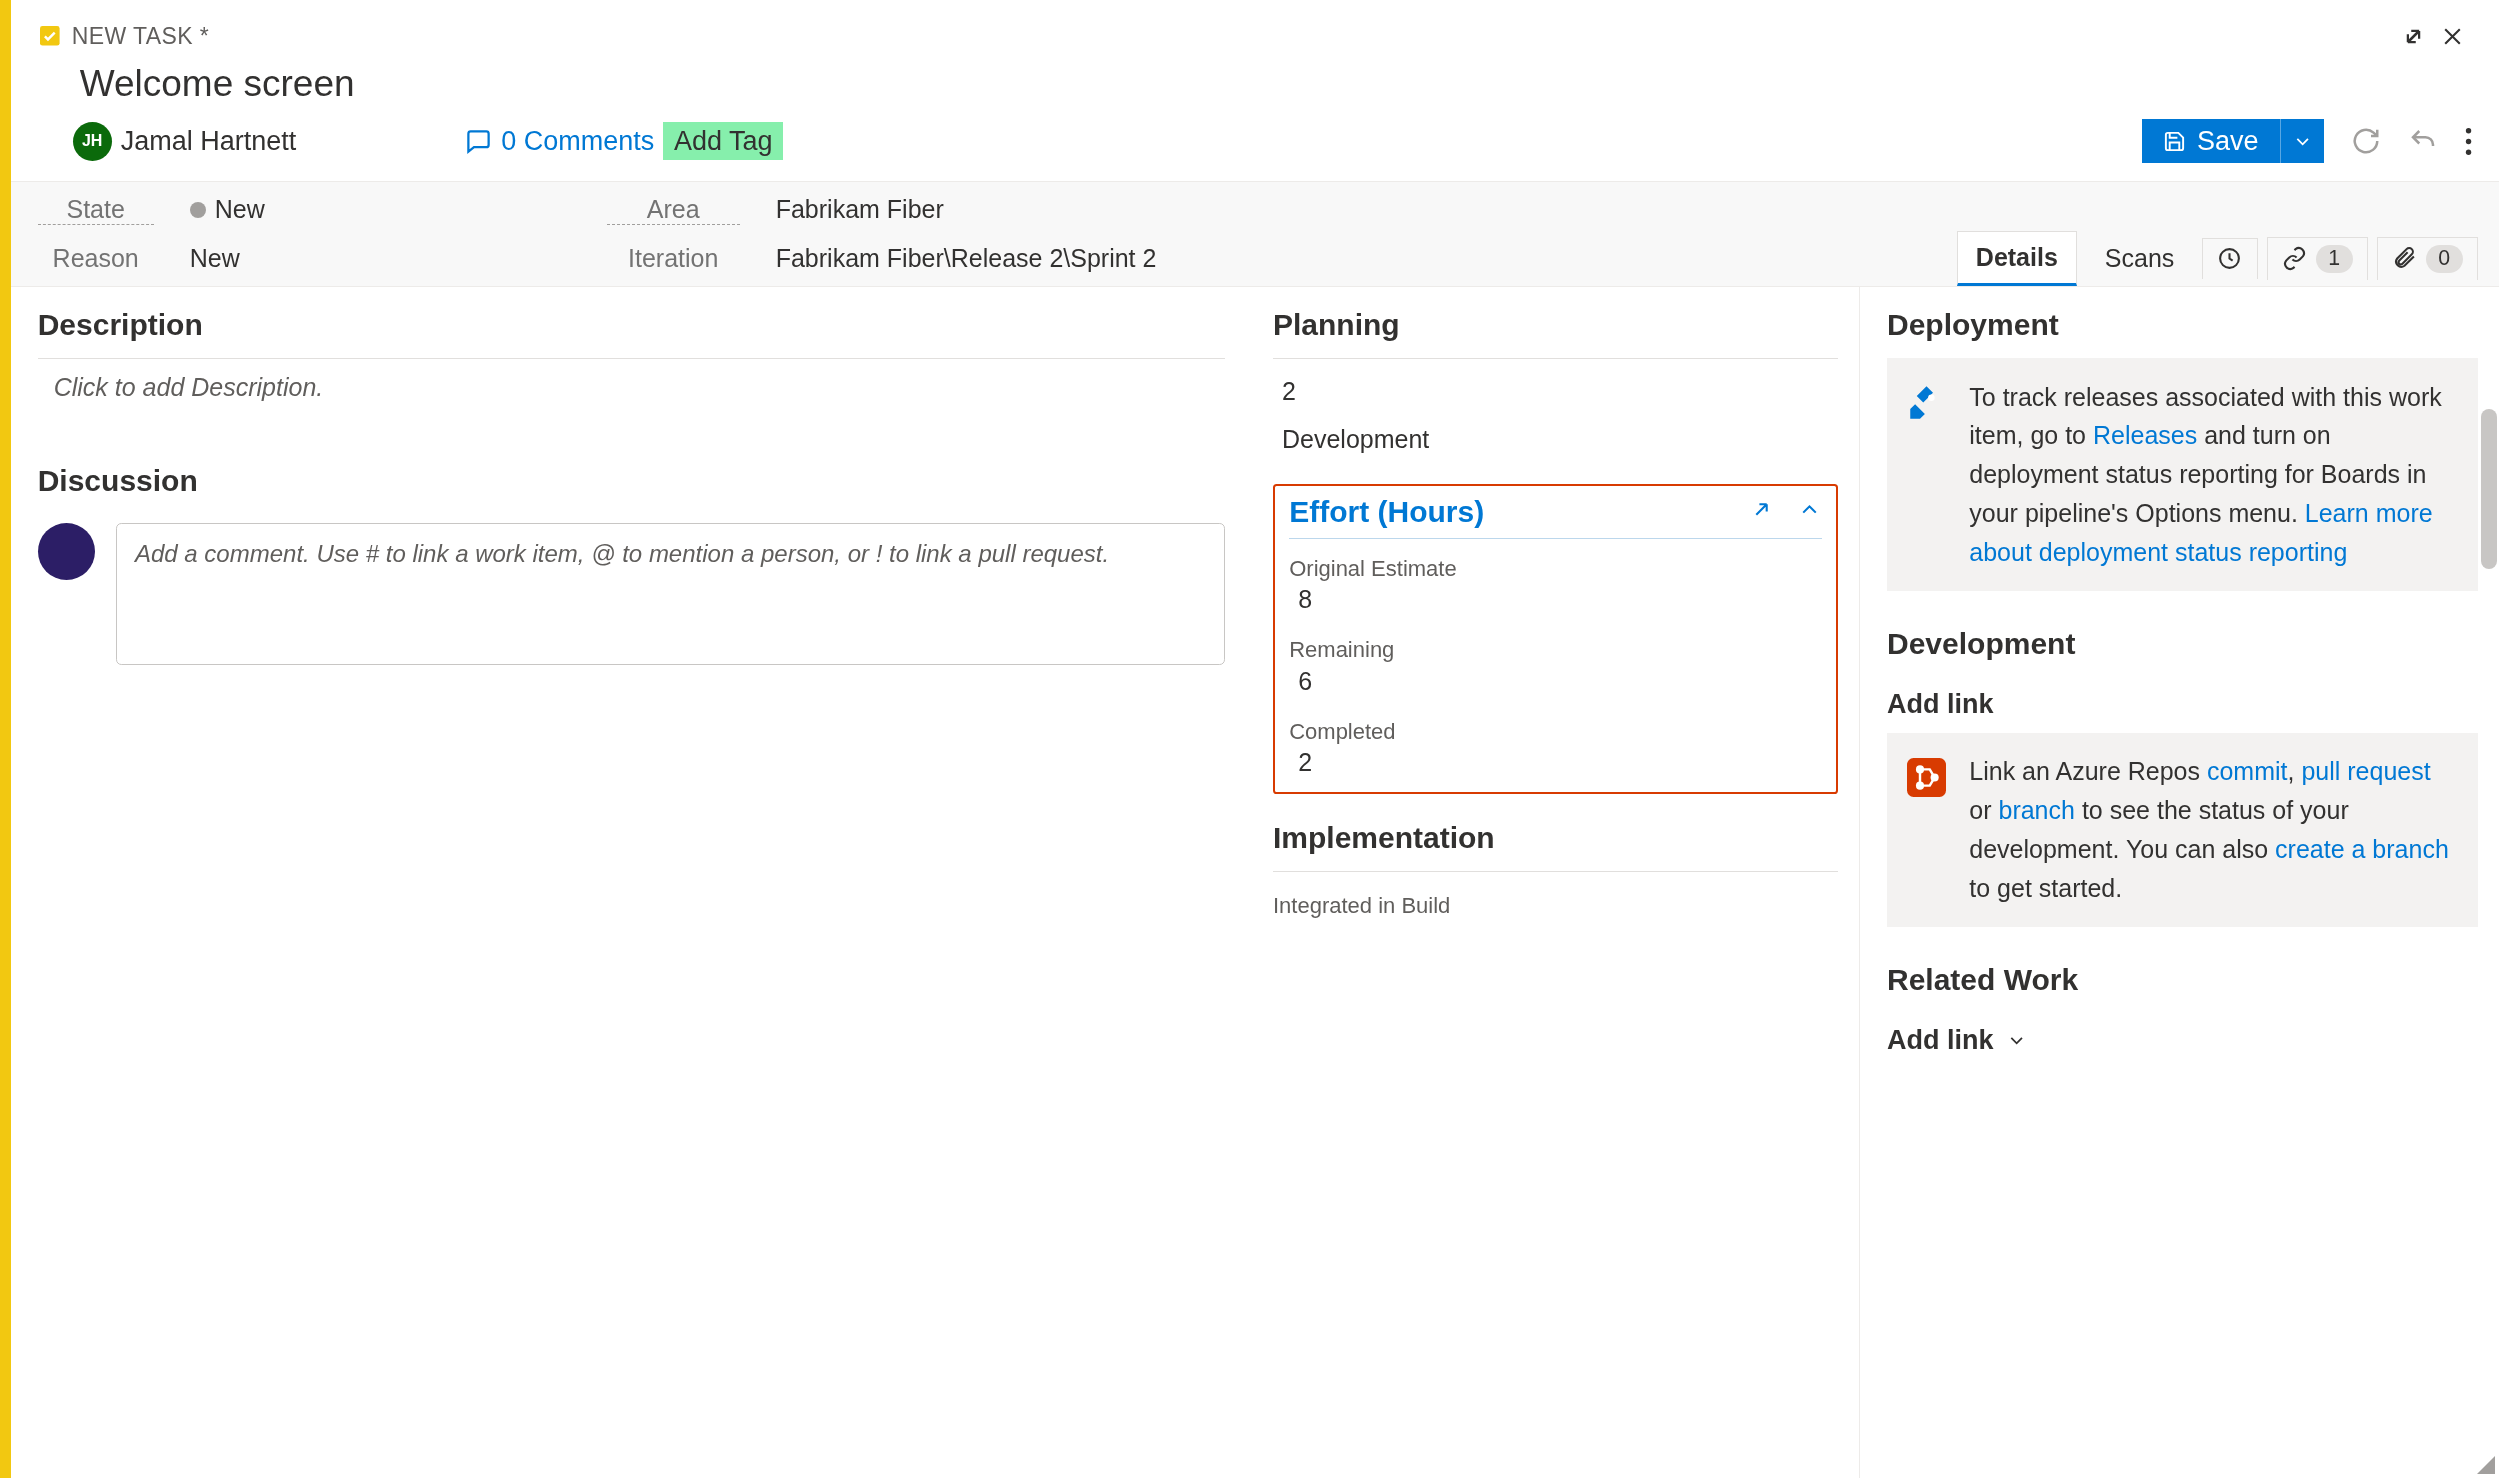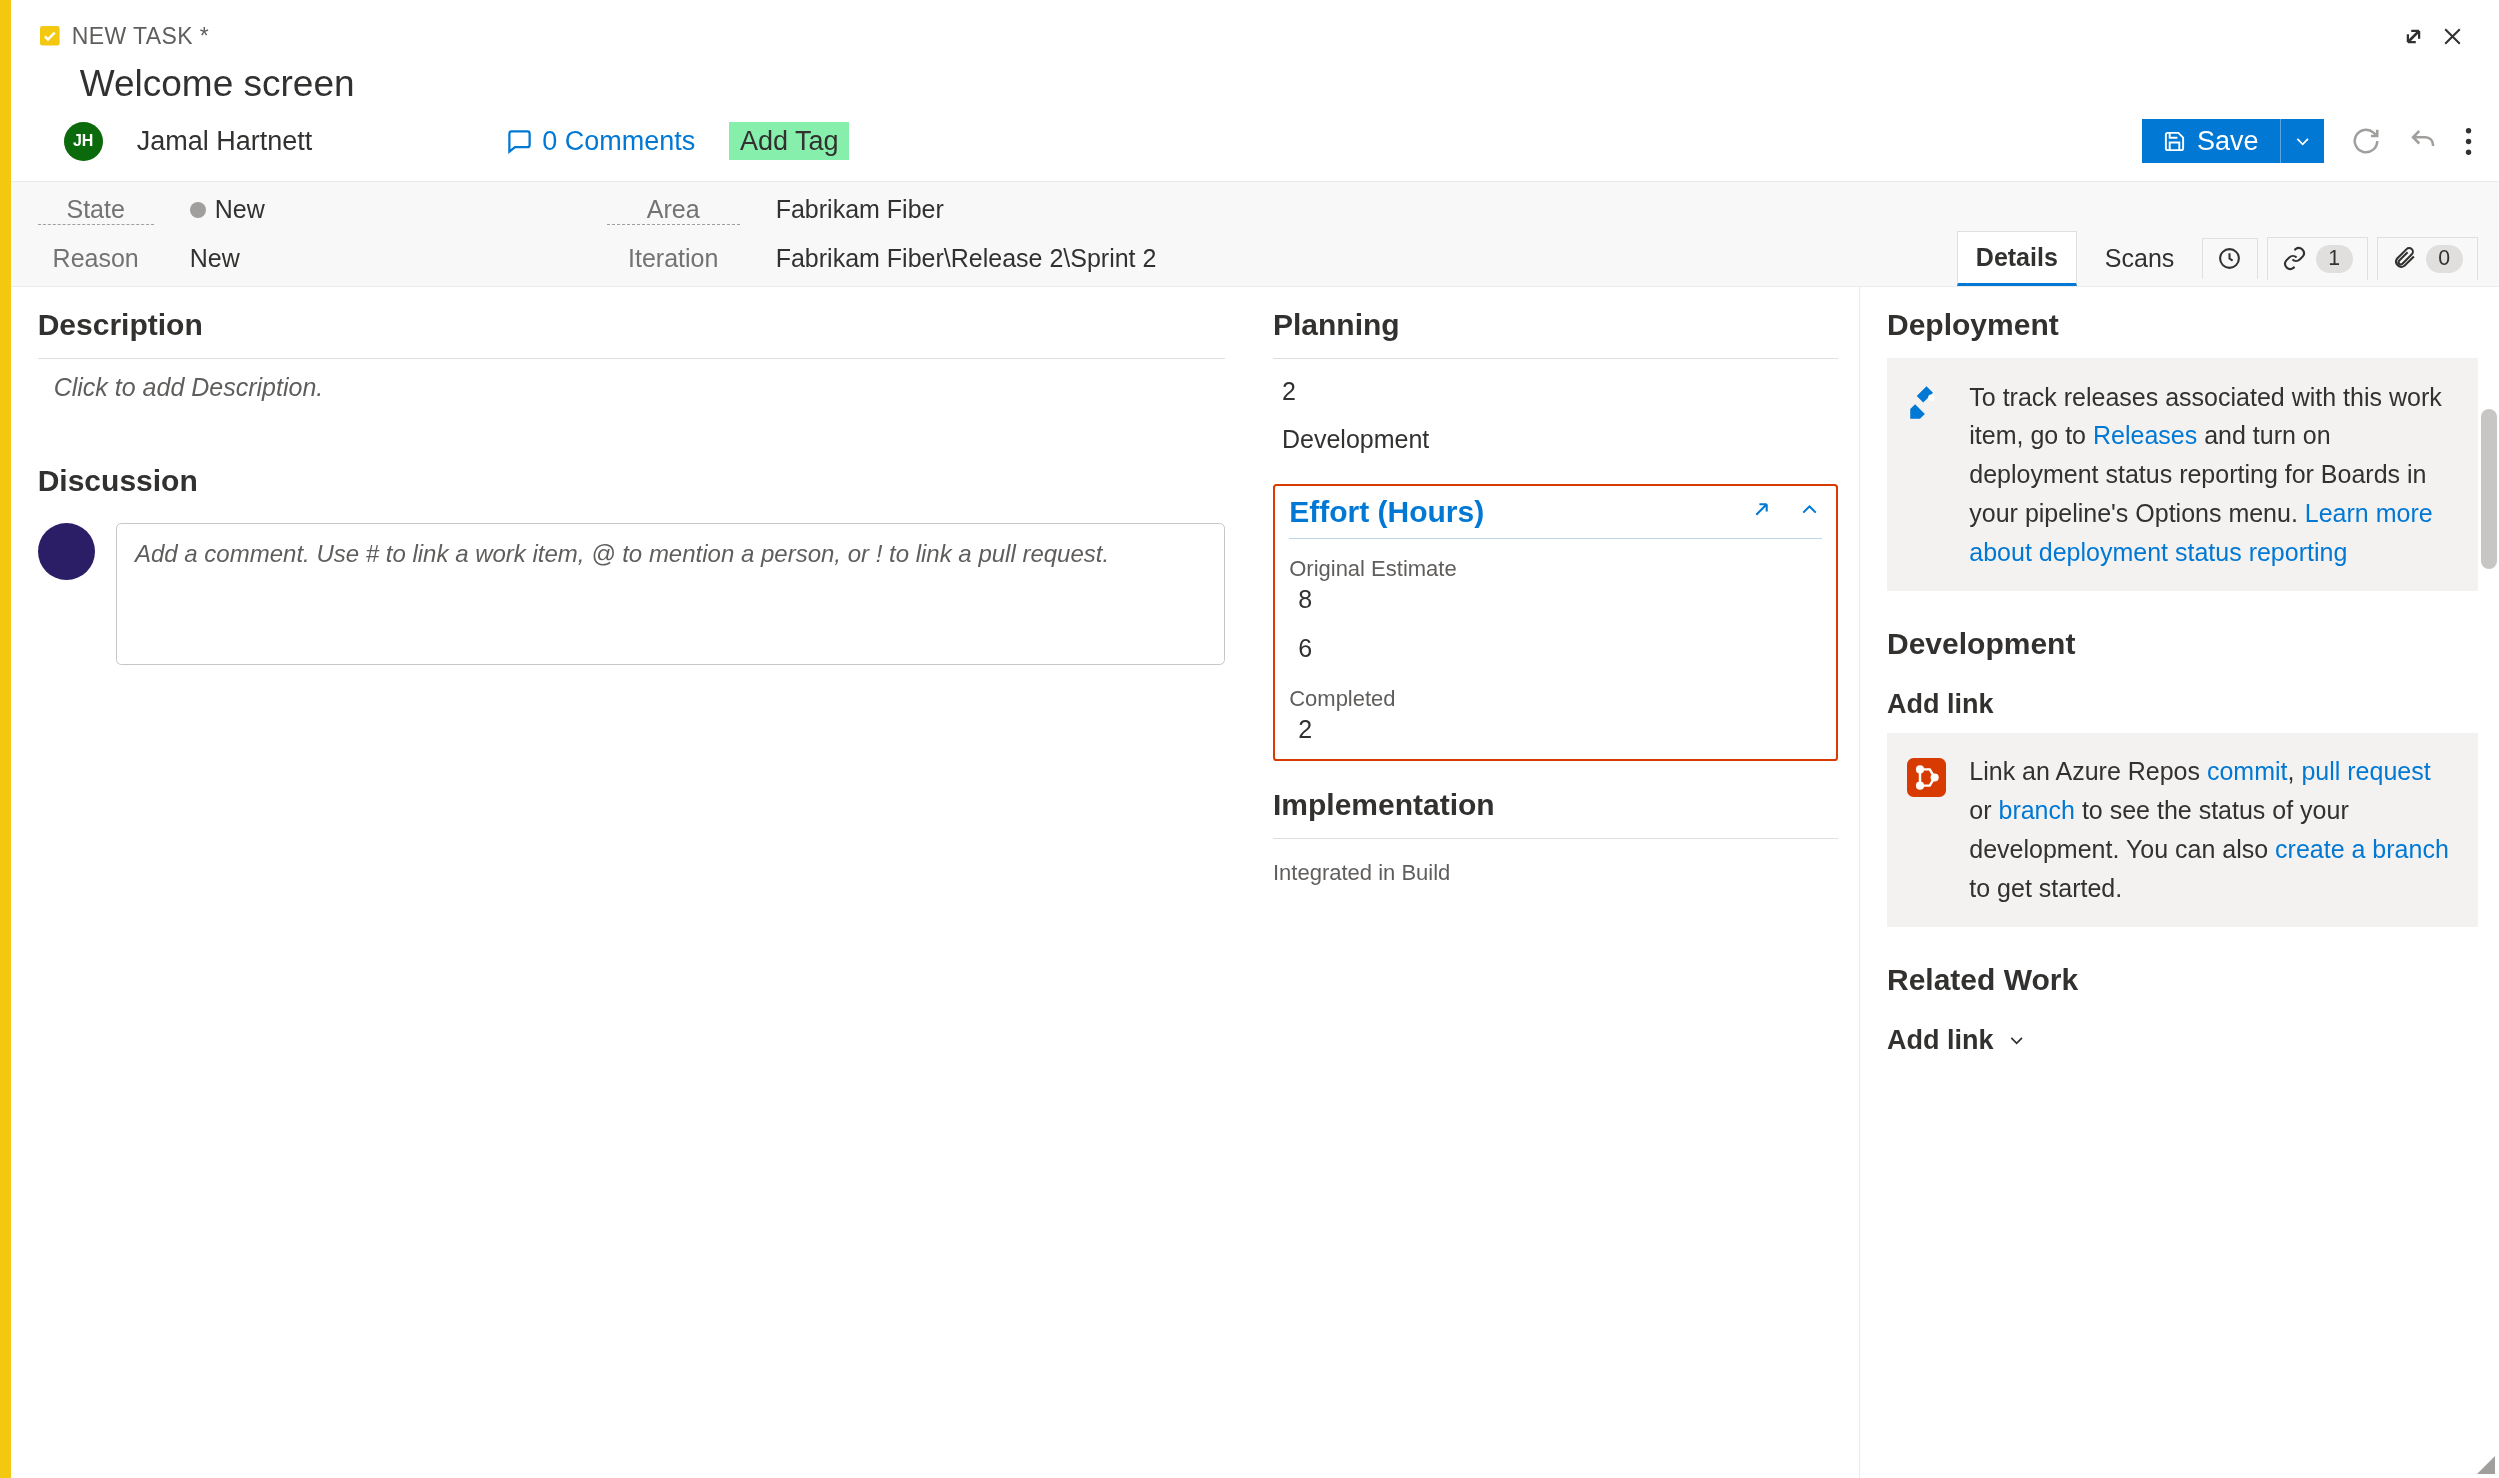--- a/index.html
+++ b/index.html
@@ -51,21 +51,22 @@
     font-size: 37px;
     font-weight: 400;
     padding: 0 27px 9px 53px;
     color: #323130;
     margin-left: 16px;
   }
   .assignee-row {
     display:flex;
     align-items:center;
     padding: 5.3px 27px 18px 53px;
-    gap: 34px;
+    gap: 9px;
+    margin-left: 9px;
   }
   .avatar {
     width: 39px; height:39px; border-radius:50%;
     background:#0b6a0b;
     color:#fff; font-size:16px; font-weight:600;
     display:inline-flex; align-items:center; justify-content:center;
   }
   .assignee-name { font-size:27px; }
   .comments-link {
     color:#0078d4; font-size:27px;
@@ -372,20 +373,21 @@
               </span>
               <span>
                 <svg width="25" height="25" viewBox="0 0 24 24" fill="none" stroke="#0078d4" stroke-width="2">
                     <polyline points="6 15 12 9 18 15"></polyline>
                   </svg>
               </span>
             </span>
           </div>
           <div class="field-label">Original Estimate</div>
           <div class="field-value">8</div>
+          <div class="field-label">Remaining</div>
           <div class="field-value">6</div>
           <div class="field-label">Completed</div>
           <div class="field-value" style="padding-bottom:3.6px;">2</div>
         </div>
 
         <div style="height:27px"></div>
         <div class="section-title">Implementation</div>
         <div class="hr"></div>
         <div class="field-label">Integrated in Build</div>
       </div>

